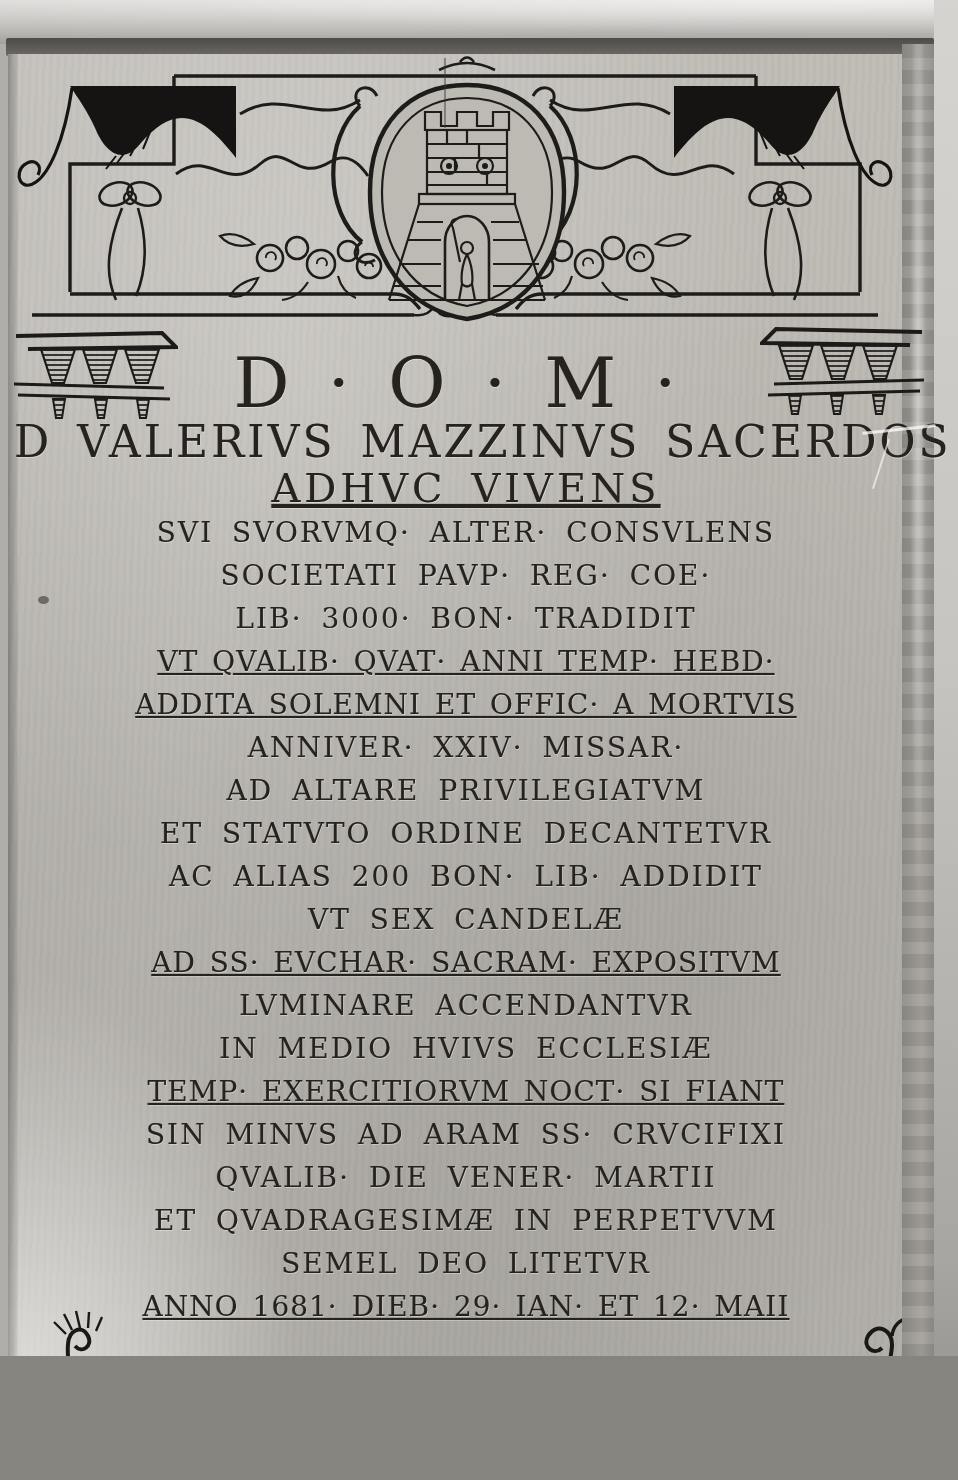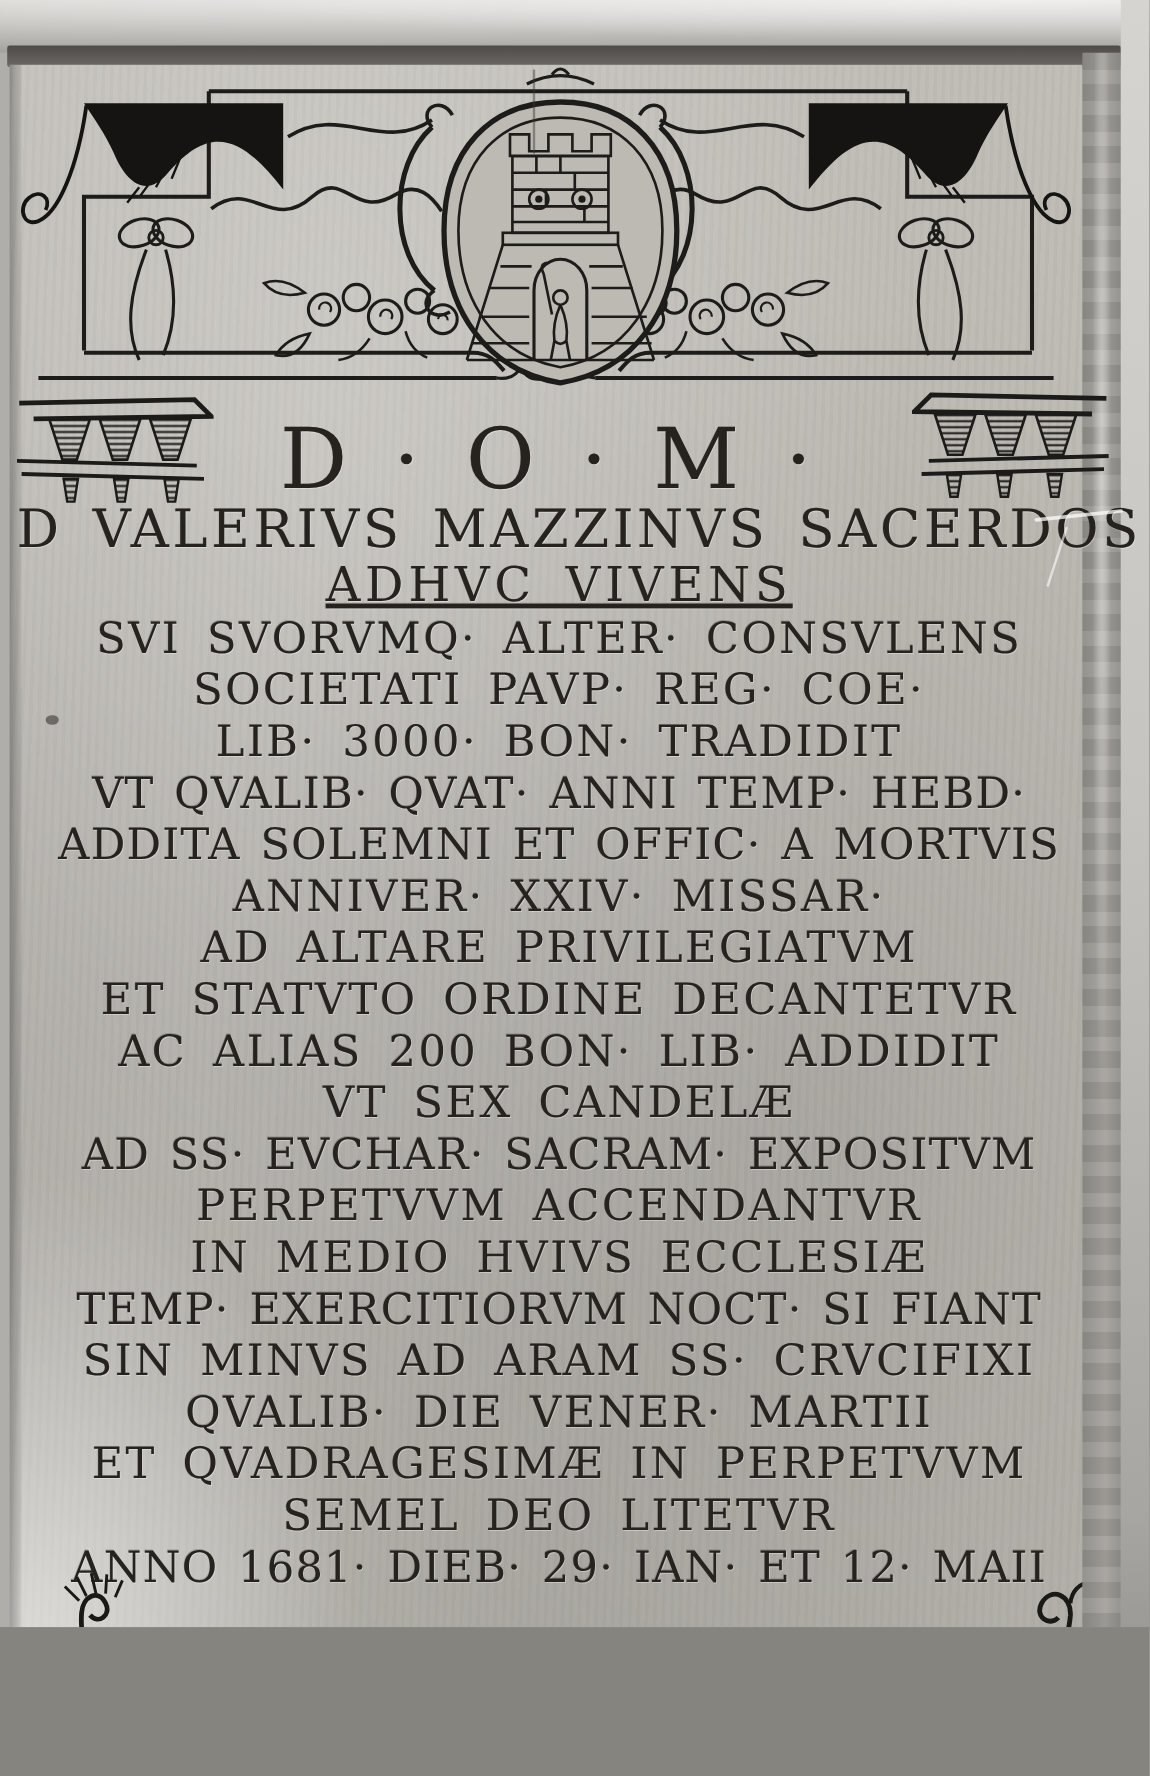--- a/index.html
+++ b/index.html
@@ -70,24 +70,24 @@
   .svg-footer{position:absolute;left:8px;top:1282px;}
   
   .carved{color:#26231f;text-shadow:0.6px 0.8px 0 rgba(255,255,255,.35), -0.4px -0.4px 0 rgba(0,0,0,.22);}
   .dom{
     position:absolute;left:0;top:342px;width:918px;text-align:center;
     font-size:70px;letter-spacing:8px;white-space:nowrap;
   }
   .inscription{
     position:absolute;left:14px;top:419px;width:904px;text-align:center;
   }
-  .line{font-size:36px;line-height:43px;letter-spacing:2px;word-spacing:8px;white-space:nowrap;}
+  .line{font-size:28px;line-height:43px;letter-spacing:2px;word-spacing:8px;white-space:nowrap;}
   .line--xl{font-size:44px;line-height:46px;letter-spacing:3px;}
   .line--lg{font-size:40px;line-height:46px;letter-spacing:4px;text-decoration:underline;}
-  .line--tight{letter-spacing:1px;word-spacing:4px;}
+  .line--tight{letter-spacing:1px;word-spacing:4px;text-decoration:underline;}
 </style>
 </head>
 <body>
 
 <div class="photo">
 
   <div class="wall-top"></div>
   <div class="rim-top"></div>
   <div class="plaque-face"></div>
   <div class="bevel-left"></div>
@@ -219,21 +219,21 @@
     <div class="line carved">SOCIETATI PAVP· REG· COE·</div>
     <div class="line carved">LIB· 3000· BON· TRADIDIT</div>
     <div class="line line--tight carved">VT QVALIB· QVAT· ANNI TEMP· HEBD·</div>
     <div class="line line--tight carved">ADDITA SOLEMNI ET OFFIC· A MORTVIS</div>
     <div class="line carved">ANNIVER· XXIV· MISSAR·</div>
     <div class="line carved">AD ALTARE PRIVILEGIATVM</div>
     <div class="line carved">ET STATVTO ORDINE DECANTETVR</div>
     <div class="line carved">AC ALIAS 200 BON· LIB· ADDIDIT</div>
     <div class="line carved">VT SEX CANDELÆ</div>
     <div class="line line--tight carved">AD SS· EVCHAR· SACRAM· EXPOSITVM</div>
-    <div class="line carved">PERPETVVM ACCENDANTVR</div>
+    <div class="line carved">LVMINARE ACCENDANTVR</div>
     <div class="line carved">IN MEDIO HVIVS ECCLESIÆ</div>
     <div class="line line--tight carved">TEMP· EXERCITIORVM NOCT· SI FIANT</div>
     <div class="line carved">SIN MINVS AD ARAM SS· CRVCIFIXI</div>
     <div class="line carved">QVALIB· DIE VENER· MARTII</div>
     <div class="line carved">ET QVADRAGESIMÆ IN PERPETVVM</div>
     <div class="line carved">SEMEL DEO LITETVR</div>
     <div class="line line--tight carved">ANNO 1681· DIEB· 29· IAN· ET 12· MAII</div>
   </div>
 
   <svg class="svg-footer" width="894" height="190" viewBox="0 0 894 190">

